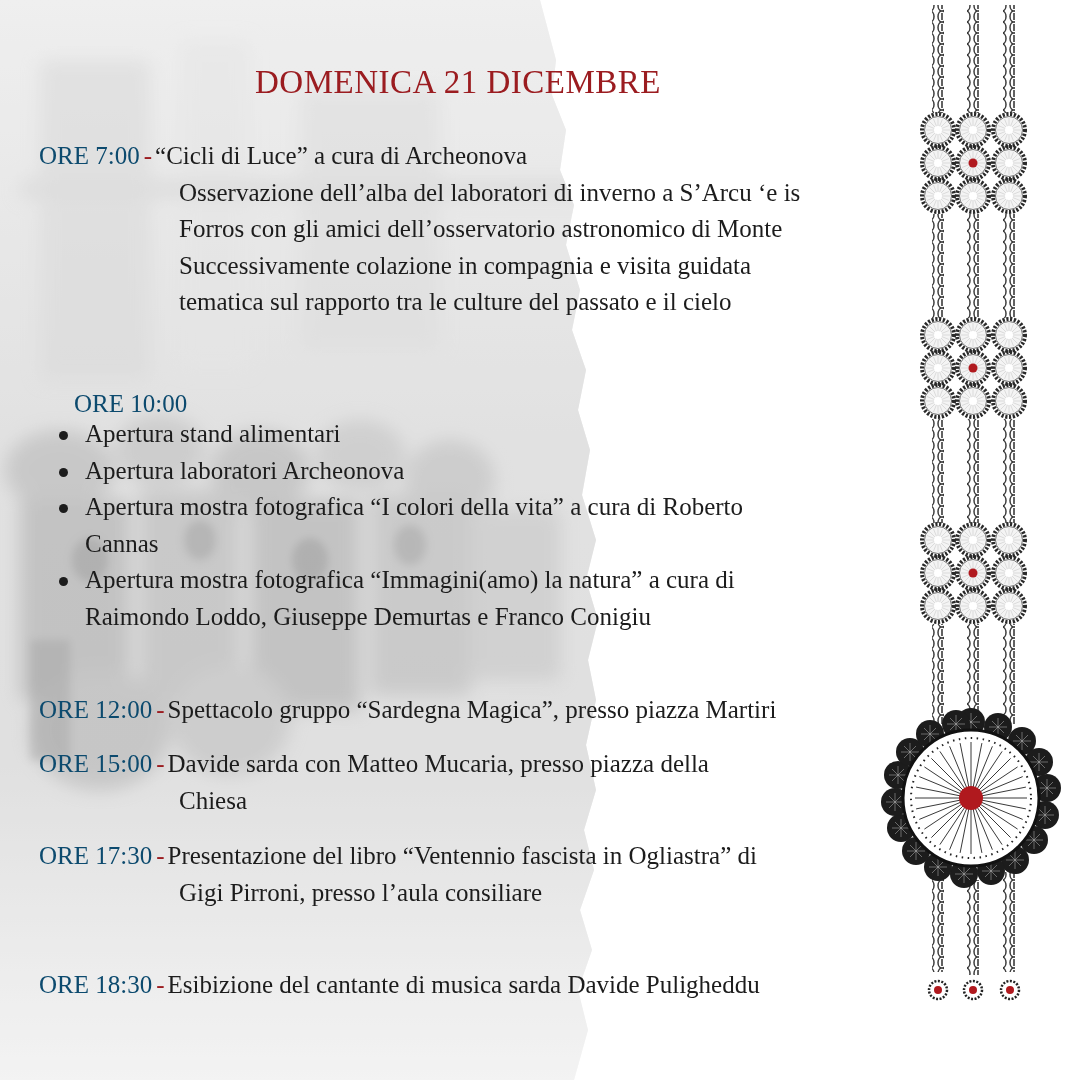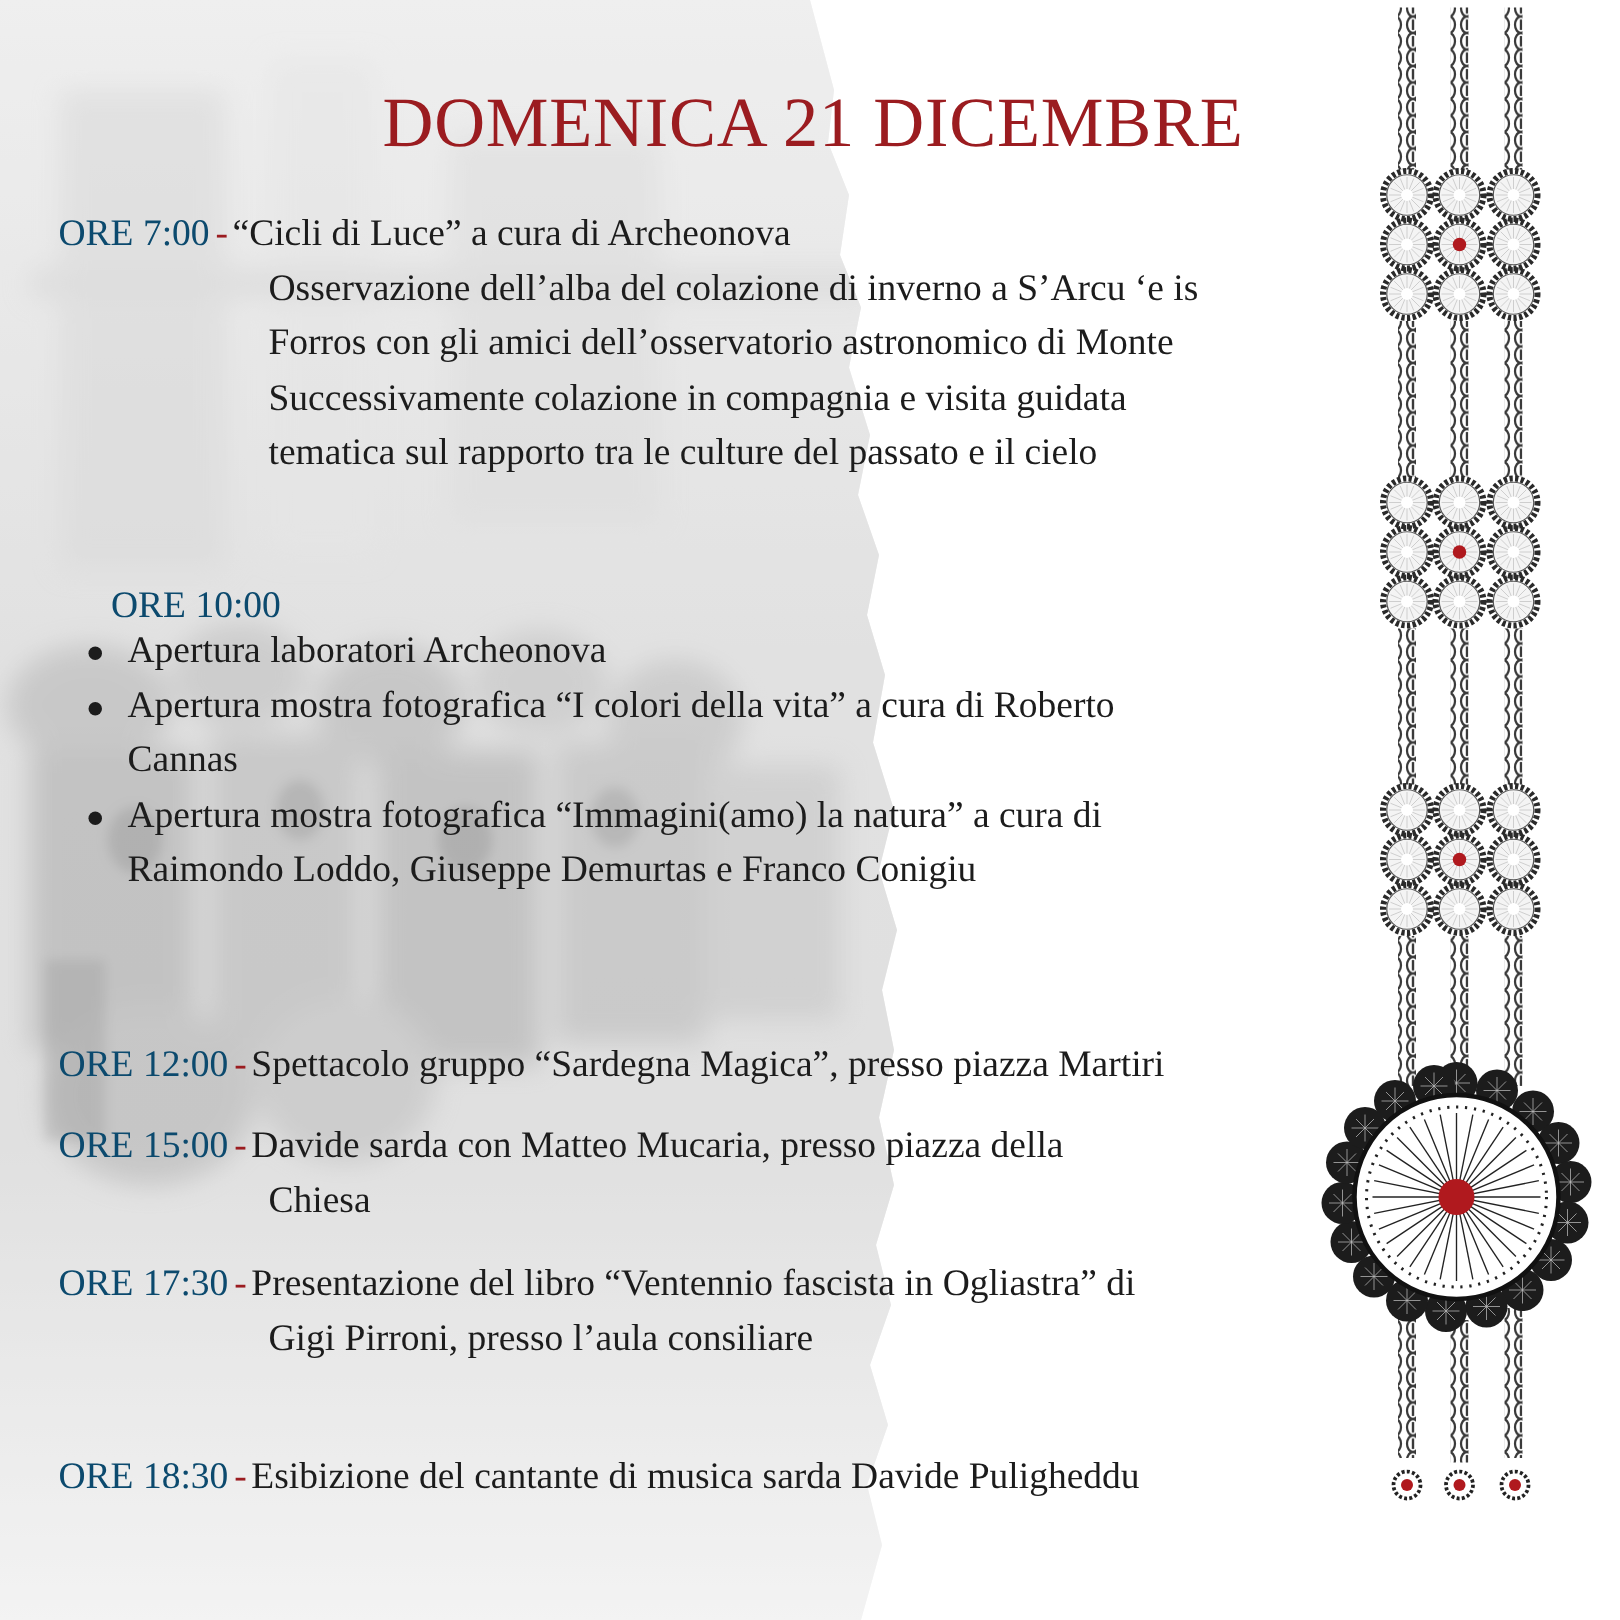--- a/index.html
+++ b/index.html
@@ -8,21 +8,21 @@
     background: #ffffff;
     font-family: "Liberation Serif", "DejaVu Serif", serif;
   }
   .bg-photo {
     position: absolute; left: 0; top: 0; width: 1080px; height: 1080px;
     z-index: 0;
   }
   .content { position: absolute; left: 0; top: 0; width: 900px; height: 1080px; z-index: 2; }
   .title {
     position: absolute; left: 255px; top: 50px;
-    font-size: 47px; color: #9b1c20; letter-spacing: 0.5px;
+    font-size: 33px; color: #9b1c20; letter-spacing: 0.5px;
     font-family: "Liberation Serif", "DejaVu Serif", serif;
     white-space: nowrap; line-height: 64px;
   }
   .row { position: absolute; left: 39px; font-size: 25px; line-height: 36.5px; color: #1c1c1c; white-space: nowrap; }
   .time { color: #0c4a6e; display: inline-block; }
   .sep { color: #9b1c20; margin: 0 3px 0 4px; }
   .desc-first { display: inline; margin-top: 24px; }
   .desc-line { display: block; padding-left: 140px; }
   .bullets { position: absolute; left: 55px; top: 416px; list-style: none; margin: 0; padding: 0; font-size: 25px; line-height: 36.5px; color: #1c1c1c; }
   .bullets li { position: relative; padding-left: 30px; white-space: nowrap; }
@@ -81,30 +81,31 @@
     </g>
     <rect x="0" y="0" width="620" height="1080" fill="#ffffff" opacity="0.35"></rect>
   </g>
 </svg>
 
 <div class="content">
   <div class="title">DOMENICA 21 DICEMBRE</div>
 
   <div class="row" style="top:138px;">
     <span class="time">ORE 7:00</span><span class="sep">-</span><span class="desc-first">“Cicli di Luce” a cura di Archeonova</span>
-    <span class="desc-line">Osservazione dell’alba del colazione di inverno a S’Arcu ‘e is</span>
+    <span class="desc-line">Osservazione dell’alba del laboratori di inverno a S’Arcu ‘e is</span>
     <span class="desc-line">Forros con gli amici dell’osservatorio astronomico di Monte</span>
     <span class="desc-line">Successivamente colazione in compagnia e visita guidata</span>
     <span class="desc-line">tematica sul rapporto tra le culture del passato e il cielo</span>
   </div>
 
   <div class="row" style="top:386px;margin-left:35px;">
     <span class="time">ORE 10:00</span>
   </div>
   <ul class="bullets">
+    <li><span>Apertura stand alimentari</span></li>
     <li><span>Apertura laboratori Archeonova</span></li>
     <li><span>Apertura mostra fotografica “I colori della vita” a cura di Roberto</span><br><span>Cannas</span></li>
     <li><span>Apertura mostra fotografica “Immagini(amo) la natura” a cura di</span><br><span>Raimondo Loddo, Giuseppe Demurtas e Franco Conigiu</span></li>
   </ul>
 
   <div class="row" style="top:692px;">
     <span class="time">ORE 12:00</span><span class="sep">-</span><span class="desc-first">Spettacolo gruppo “Sardegna Magica”, presso piazza Martiri</span>
   </div>
 
   <div class="row" style="top:746px;">

